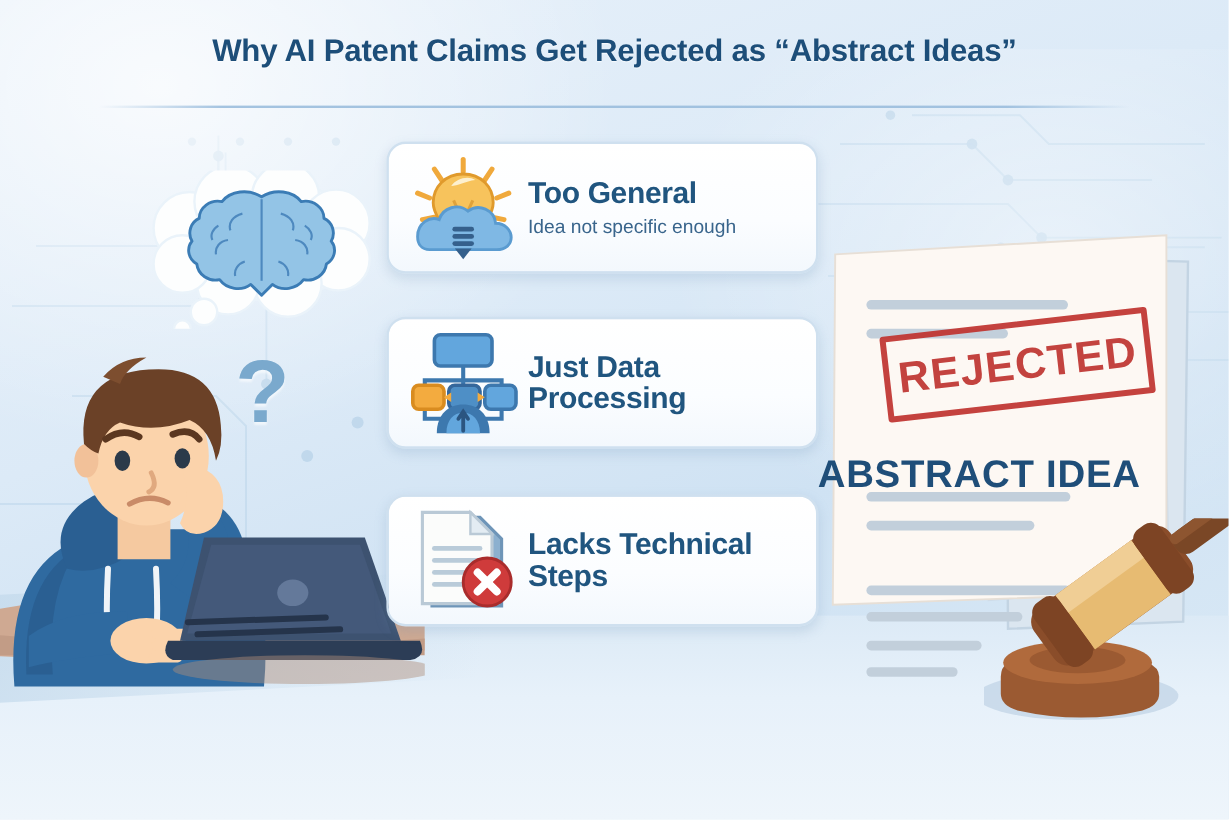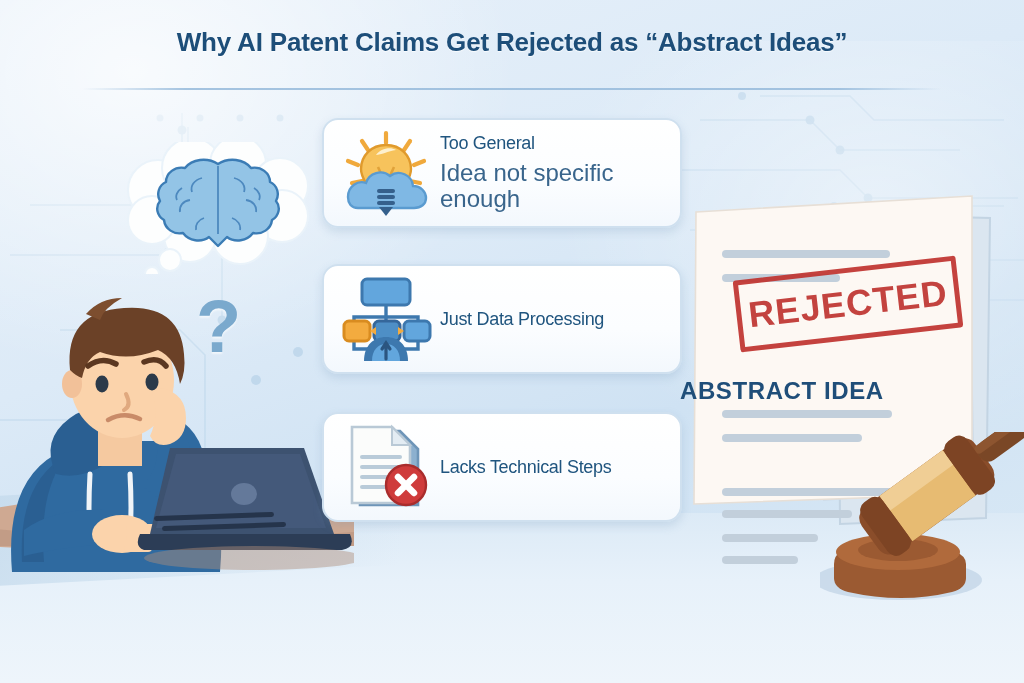--- a/index.html
+++ b/index.html
@@ -49,22 +49,22 @@
     background:linear-gradient(180deg,#ffffff 0%,#fbfdff 60%,#f3f8fd 100%);
     border:2px solid #cfe0ef;border-radius:16px;
     box-shadow:0 4px 10px rgba(108,146,181,.22),0 1px 0 rgba(255,255,255,.9) inset;
     display:flex;align-items:center;padding:0 14px;box-sizing:border-box;
   }
   .card.c1{top:118px;}
   .card.c2{top:264px;}
   .card.c3{top:412px;}
   .card .icon{width:96px;height:92px;flex:0 0 96px;position:relative;}
   .card .txt{margin-left:6px;}
-  .card .t{font-size:18px;font-weight:normal;color:#20557f;line-height:1.05;letter-spacing:-.3px;}
-  .card .s{font-size:24px;color:#39658c;margin-top:7px;line-height:1.1;}
+  .card .t{font-size:25px;font-weight:bold;color:#20557f;line-height:1.05;letter-spacing:-.3px;}
+  .card .s{font-size:16px;color:#39658c;margin-top:7px;line-height:1.1;}
 
   
   .bubble{position:absolute;left:112px;top:142px;width:212px;height:132px;}
   .q-mark{
     position:absolute;left:196px;top:290px;font-size:74px;font-weight:bold;
     color:#7aa9cd;line-height:1;text-shadow:0 2px 2px rgba(255,255,255,.6);
   }
 
   
   .person{position:absolute;left:-6px;top:262px;width:360px;height:320px;}
@@ -73,22 +73,22 @@
   .doc{position:absolute;left:690px;top:188px;width:334px;height:400px;}
   .stamp{
     position:absolute;left:736px;top:268px;width:214px;height:62px;
     border:5px solid #c0332f;border-radius:3px;
     transform:rotate(-6.5deg);
     display:flex;align-items:center;justify-content:center;
     color:#bf3430;font-size:36px;font-weight:bold;letter-spacing:1px;
     opacity:.92;
   }
   .doc-label{
-    position:absolute;left:680px;top:377px;width:300px;
-    font-size:24px;font-weight:bold;color:#1f4e79;letter-spacing:.6px;
+    position:absolute;left:666px;top:377px;width:300px;text-align:center;
+    font-size:32px;font-weight:bold;color:#1f4e79;letter-spacing:.6px;
   }
   .gavel{position:absolute;left:820px;top:432px;width:204px;height:190px;}
 </style>
 </head>
 <body>
 
 <div id="stage">
 
   <svg class="bg-circuits" viewBox="0 0 1024 683" preserveAspectRatio="none">
     <g stroke="#b6d2e8" stroke-width="1.6" fill="none" opacity=".85">

